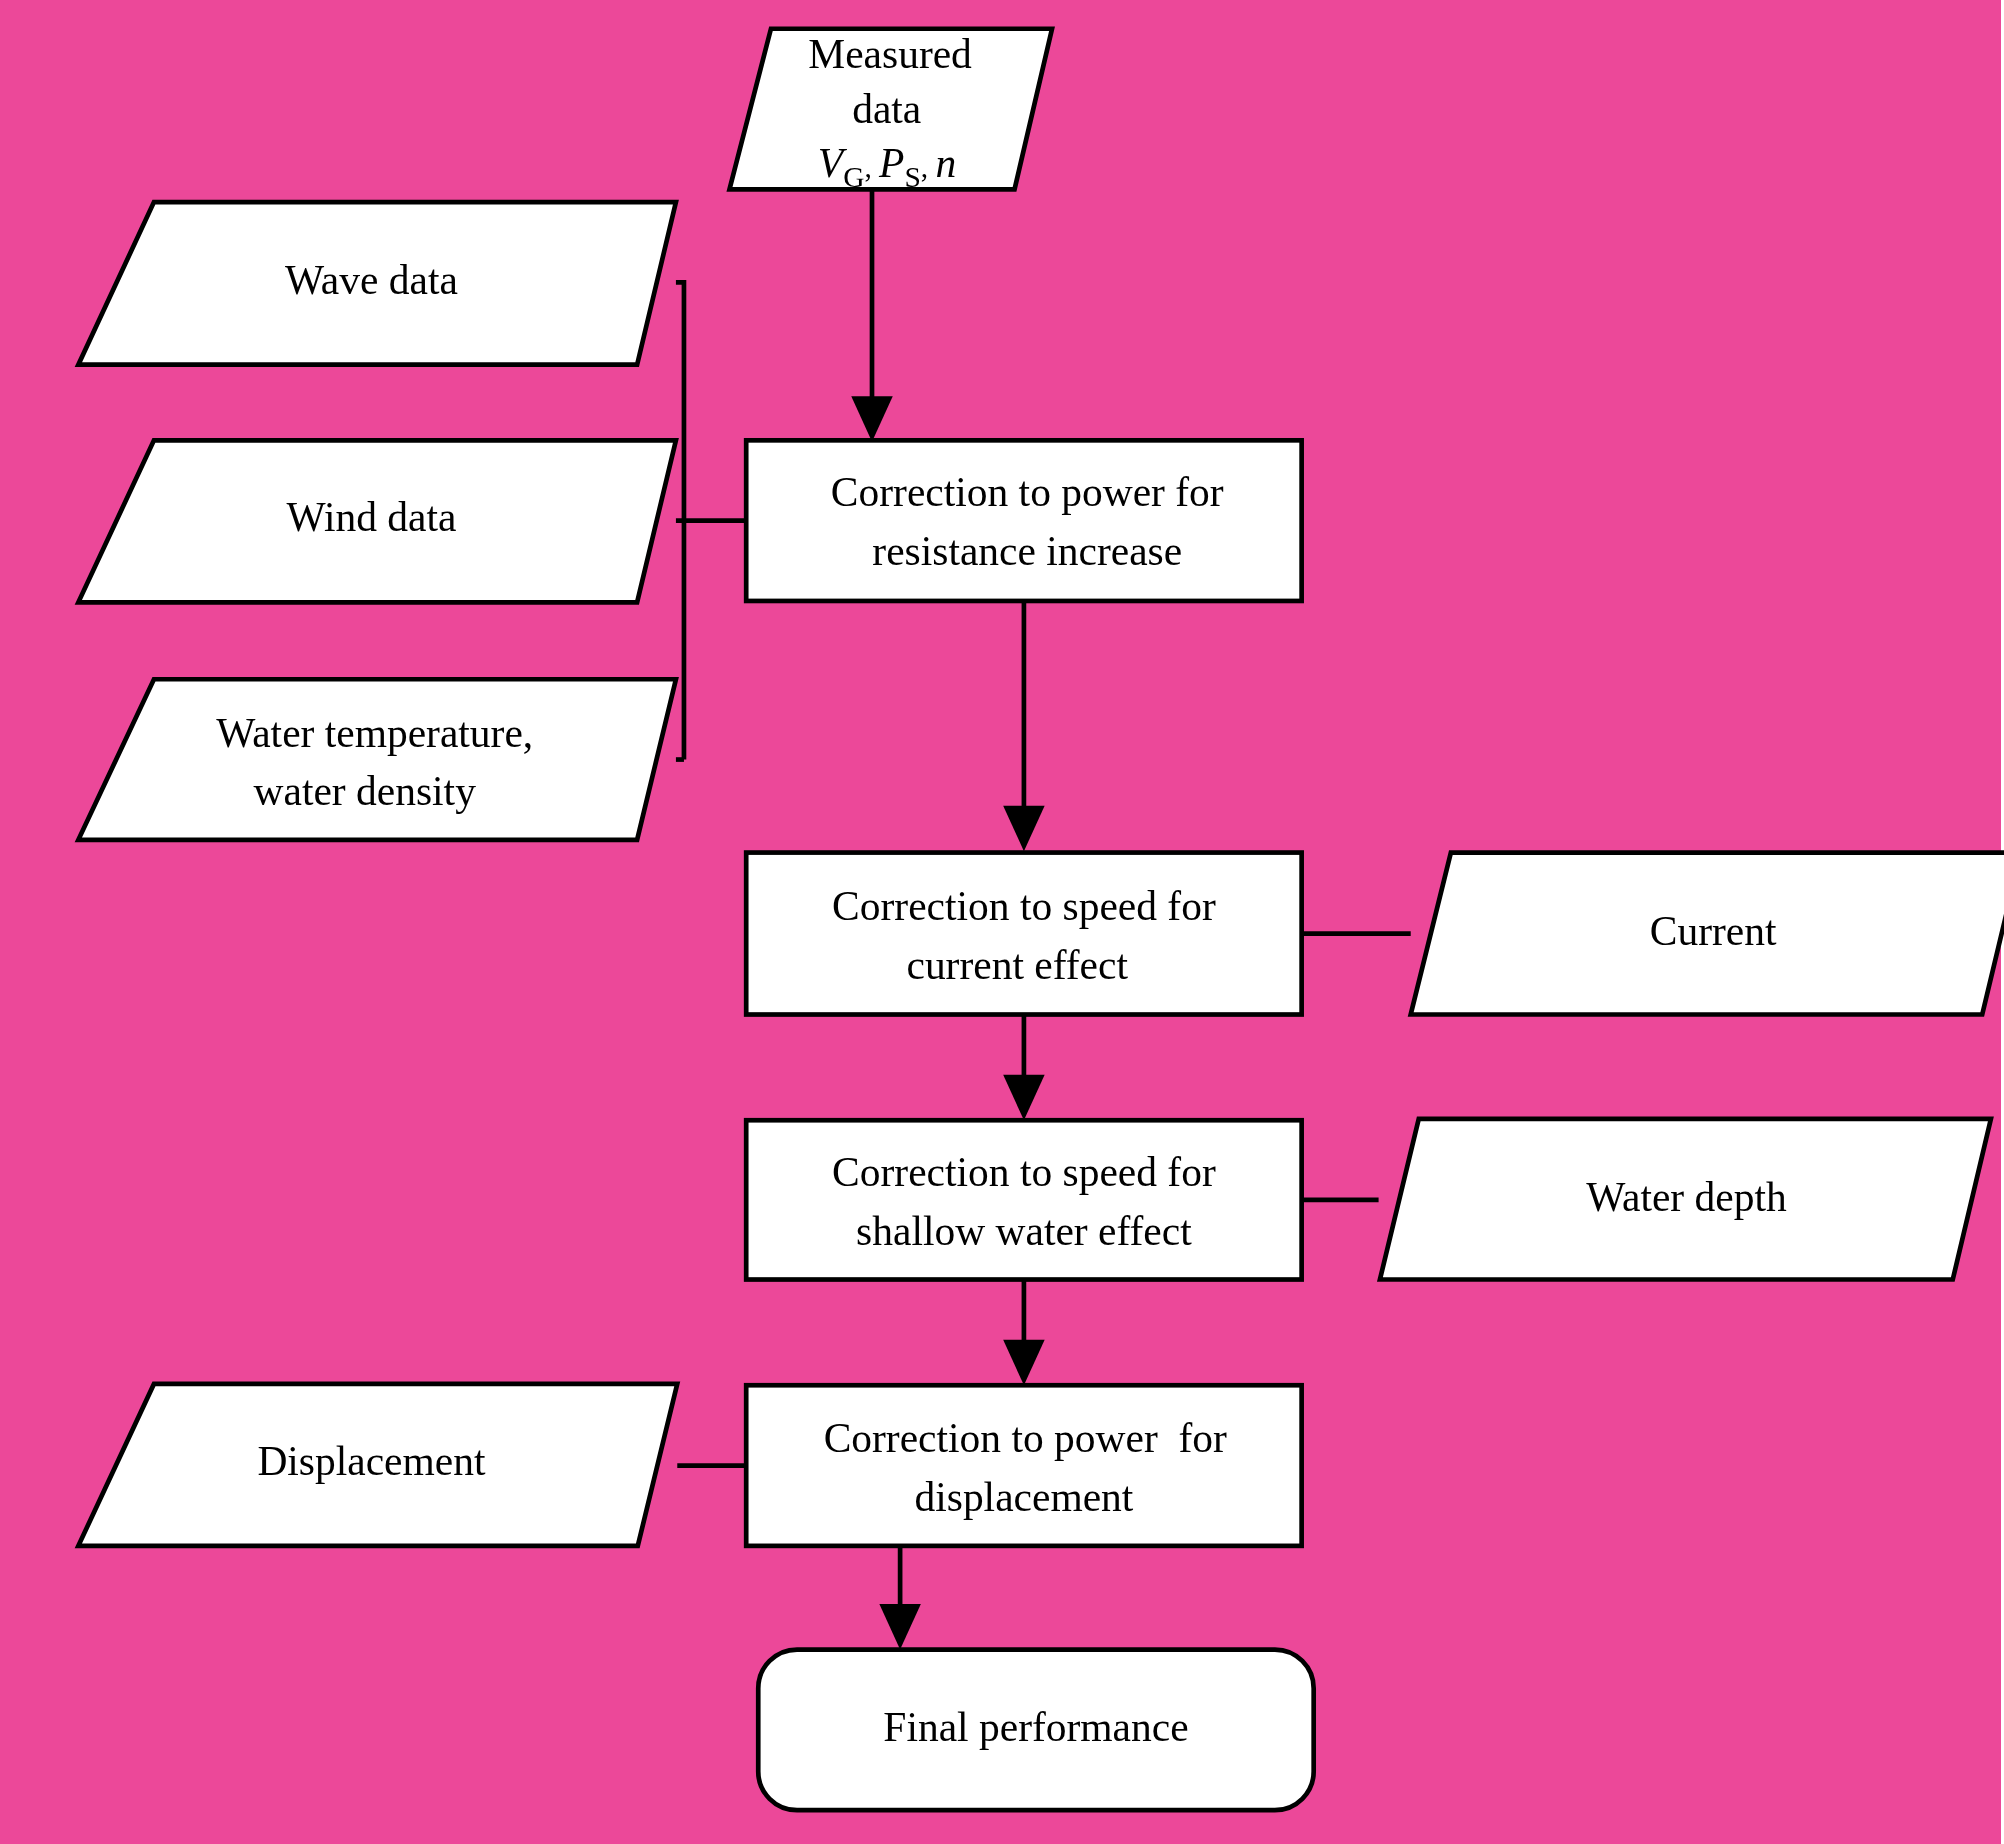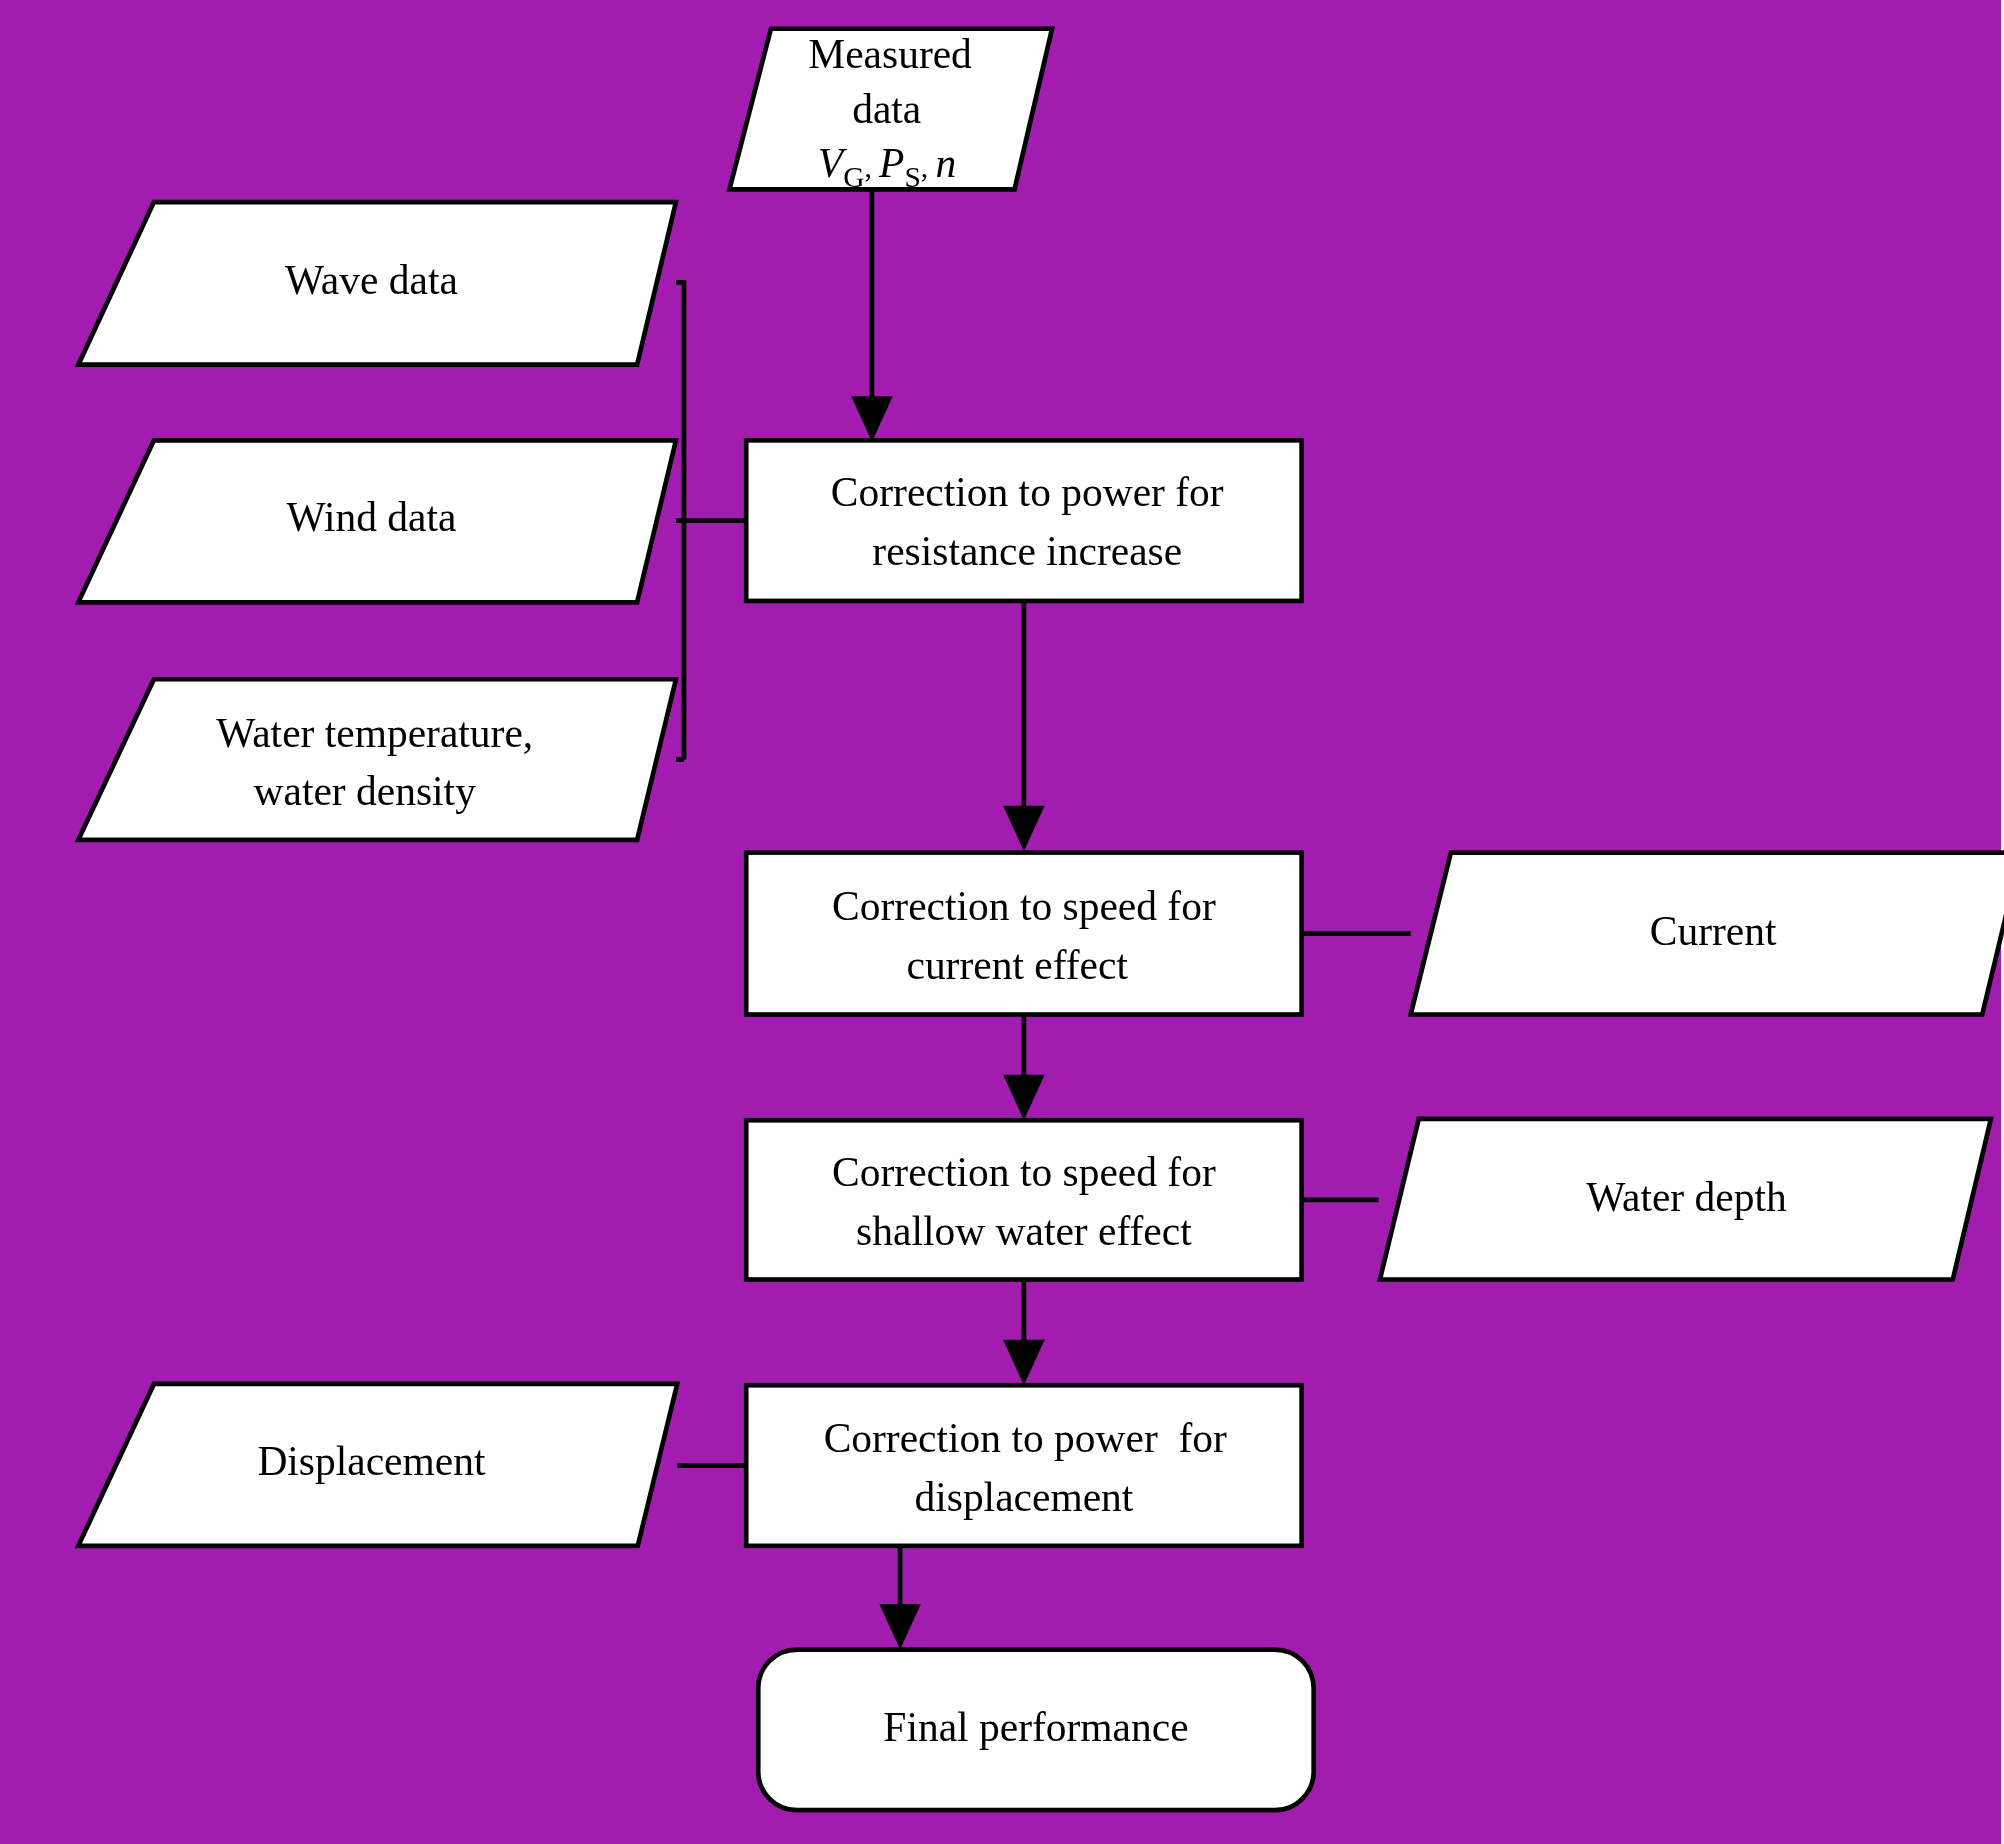--- a/index.html
+++ b/index.html
@@ -11,21 +11,21 @@
   body {
     width: 2005px;
     height: 1845px;
     font-family: "Liberation Serif", "DejaVu Serif", serif;
     overflow: hidden;
   }
   #flowchart-root {
     position: relative;
     width: 2001px;
     height: 1845px;
-    background: #a21caf;
+    background: #ec4899;
     text-decoration: underline;
   }
   svg.diagram {
     position: absolute;
     left: 0;
     top: 0;
     width: 2005px;
     height: 1845px;
     display: block;
   }

